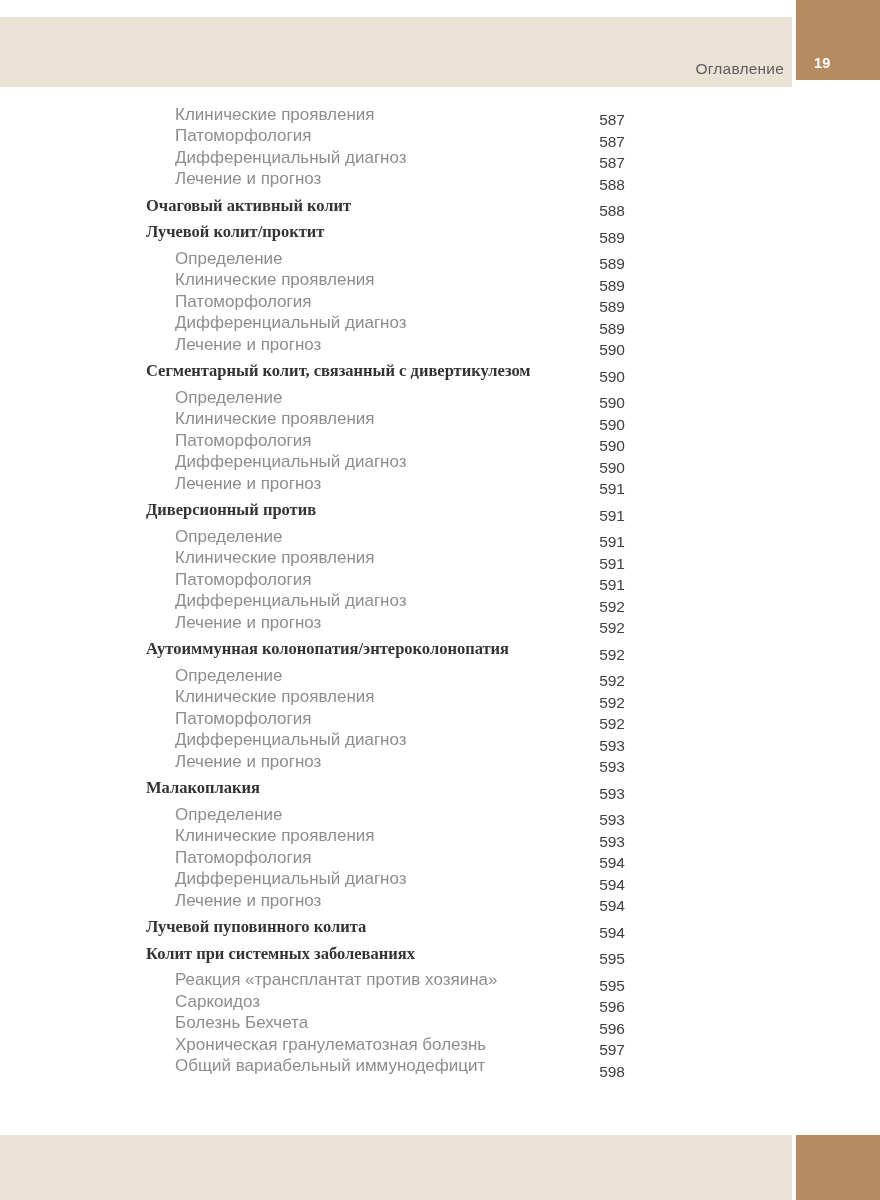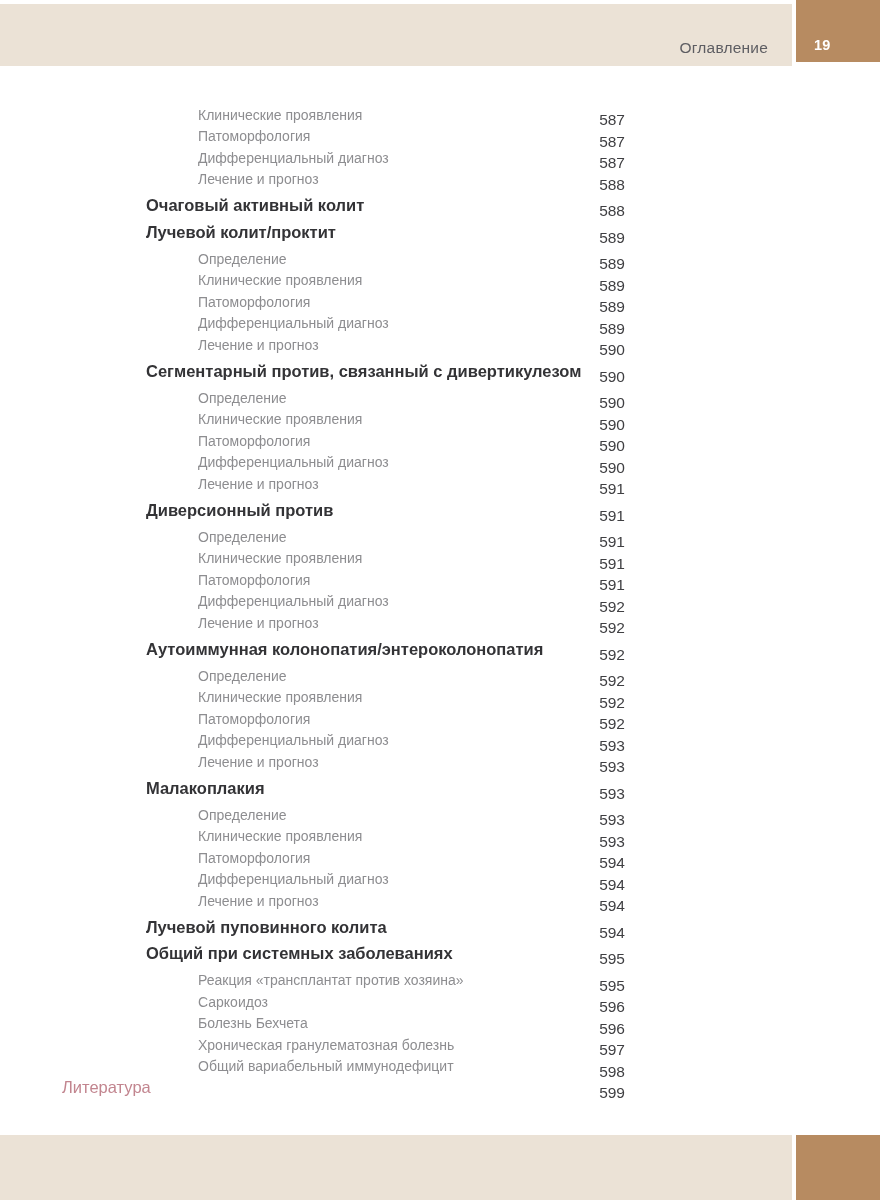--- a/index.html
+++ b/index.html
@@ -16,30 +16,30 @@
   html,body{width:880px;height:1200px;}
   body{
     position:relative;
     width:880px;height:1200px;
     background:var(--page-bg);
     font-family:"Liberation Sans","DejaVu Sans",sans-serif;
     overflow:hidden;
   }
   
   .band-top{
-    position:absolute;left:0;top:4px;width:792px;height:62px;
+    position:absolute;left:0;top:17px;width:792px;height:70px;
     background:var(--beige);
     display:flex;align-items:flex-end;justify-content:flex-end;
-    padding:0 24px 9px 0;
+    padding:0 8px 9px 0;
   }
   .header-title{
     font-size:15.5px;color:var(--header-text);letter-spacing:.2px;
   }
   .pagebox{
-    position:absolute;width:84px;height:62px;left:796px;
+    position:absolute;width:84px;height:80px;left:796px;
     background:var(--brown);
     display:flex;align-items:flex-end;
     padding:0 0 9px 18px;
   }
   .pagebox-top{top:0;}
   .pagebox-num{
     font-size:14.5px;font-weight:bold;color:#ffffff;letter-spacing:.3px;
   }
   
   .band-bottom{
@@ -54,23 +54,23 @@
   .row{
     height:21.5px;
     display:flex;align-items:center;justify-content:space-between;
   }
   .row .label{white-space:nowrap;}
   .row .page{
     font-size:15.5px;color:var(--pagenum);font-weight:400;
     flex:0 0 auto;padding-left:10px;margin-top:11px;
   }
   .lvl2{padding-left:113px;}
-  .lvl2 .label{font-size:14px;color:var(--sub);margin-left:23px;}
+  .lvl2 .label{font-size:17px;color:var(--sub);}
   .lvl1{padding-left:84px;margin:5px 0;}
-  .lvl1 .label{font-size:16.5px;font-weight:bold;color:var(--heading);}
+  .lvl1 .label{font-size:16.5px;font-weight:bold;color:var(--heading);font-family:Liberation Serif, serif;}
   .lvl0{padding-left:0;}
   .lvl0 .label{font-size:16.5px;color:var(--literature);}
 </style>
 </head>
 <body>
 
 <div class="band-top">
   <span class="header-title">Оглавление</span>
 </div>
 <div class="pagebox pagebox-top">
@@ -116,21 +116,21 @@
     </div>
     <div class="row lvl2">
       <span class="label">Дифференциальный диагноз</span>
       <span class="page">589</span>
     </div>
     <div class="row lvl2">
       <span class="label">Лечение и прогноз</span>
       <span class="page">590</span>
     </div>
     <div class="row lvl1">
-      <span class="label">Сегментарный против, связанный с дивертикулезом</span>
+      <span class="label">Сегментарный колит, связанный с дивертикулезом</span>
       <span class="page">590</span>
     </div>
     <div class="row lvl2">
       <span class="label">Определение</span>
       <span class="page">590</span>
     </div>
     <div class="row lvl2">
       <span class="label">Клинические проявления</span>
       <span class="page">590</span>
     </div>
@@ -216,21 +216,21 @@
     </div>
     <div class="row lvl2">
       <span class="label">Лечение и прогноз</span>
       <span class="page">594</span>
     </div>
     <div class="row lvl1">
       <span class="label">Лучевой пуповинного колита</span>
       <span class="page">594</span>
     </div>
     <div class="row lvl1">
-      <span class="label">Общий при системных заболеваниях</span>
+      <span class="label">Колит при системных заболеваниях</span>
       <span class="page">595</span>
     </div>
     <div class="row lvl2">
       <span class="label">Реакция «трансплантат против хозяина»</span>
       <span class="page">595</span>
     </div>
     <div class="row lvl2">
       <span class="label">Саркоидоз</span>
       <span class="page">596</span>
     </div>
@@ -239,20 +239,16 @@
       <span class="page">596</span>
     </div>
     <div class="row lvl2">
       <span class="label">Хроническая гранулематозная болезнь</span>
       <span class="page">597</span>
     </div>
     <div class="row lvl2">
       <span class="label">Общий вариабельный иммунодефицит</span>
       <span class="page">598</span>
     </div>
-    <div class="row lvl0">
-      <span class="label">Литература</span>
-      <span class="page">599</span>
-    </div>
   </div>
 
 <div class="band-bottom"></div>
 <div class="pagebox pagebox-bottom"></div>
 
 </body></html>

